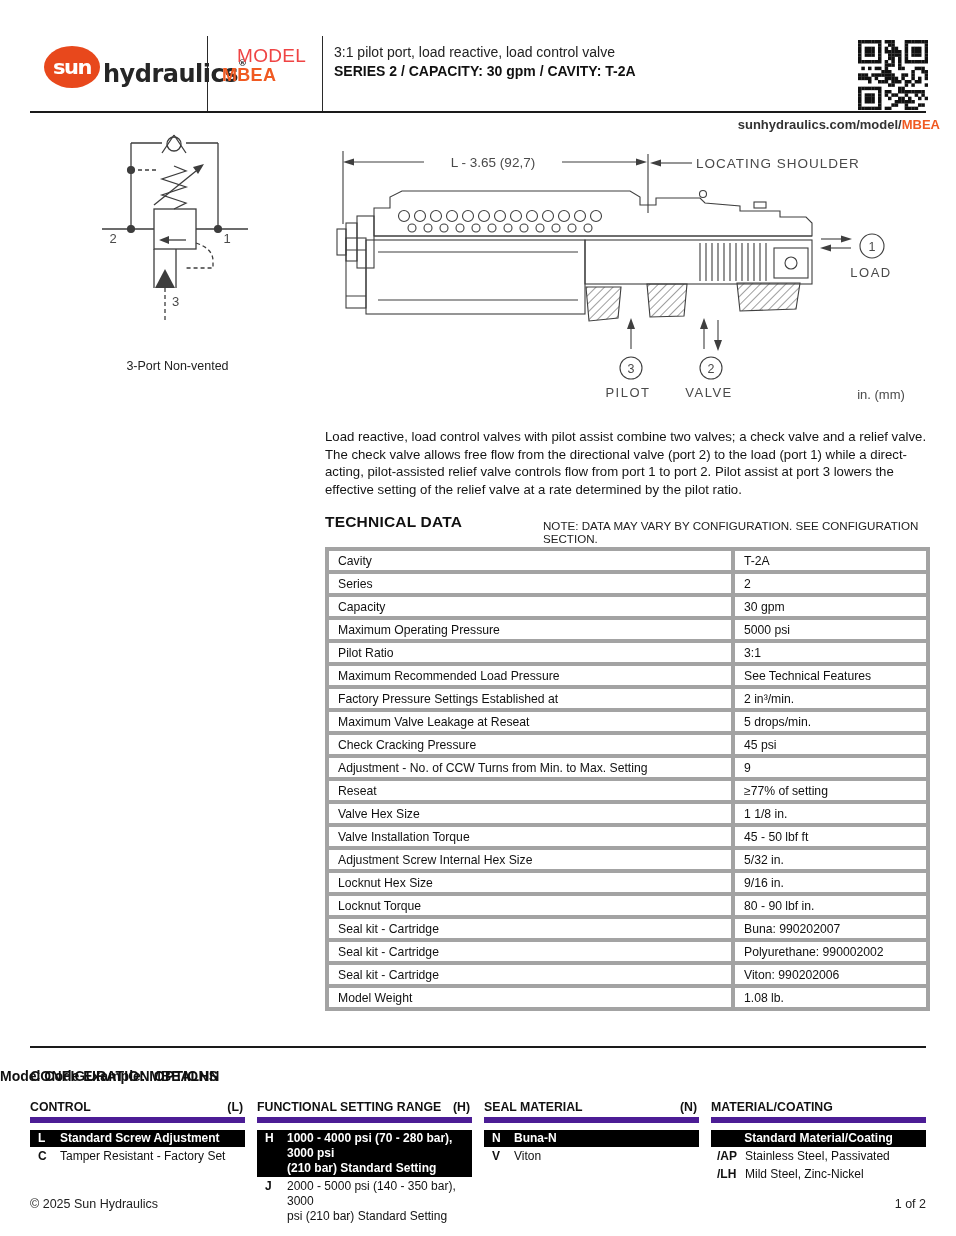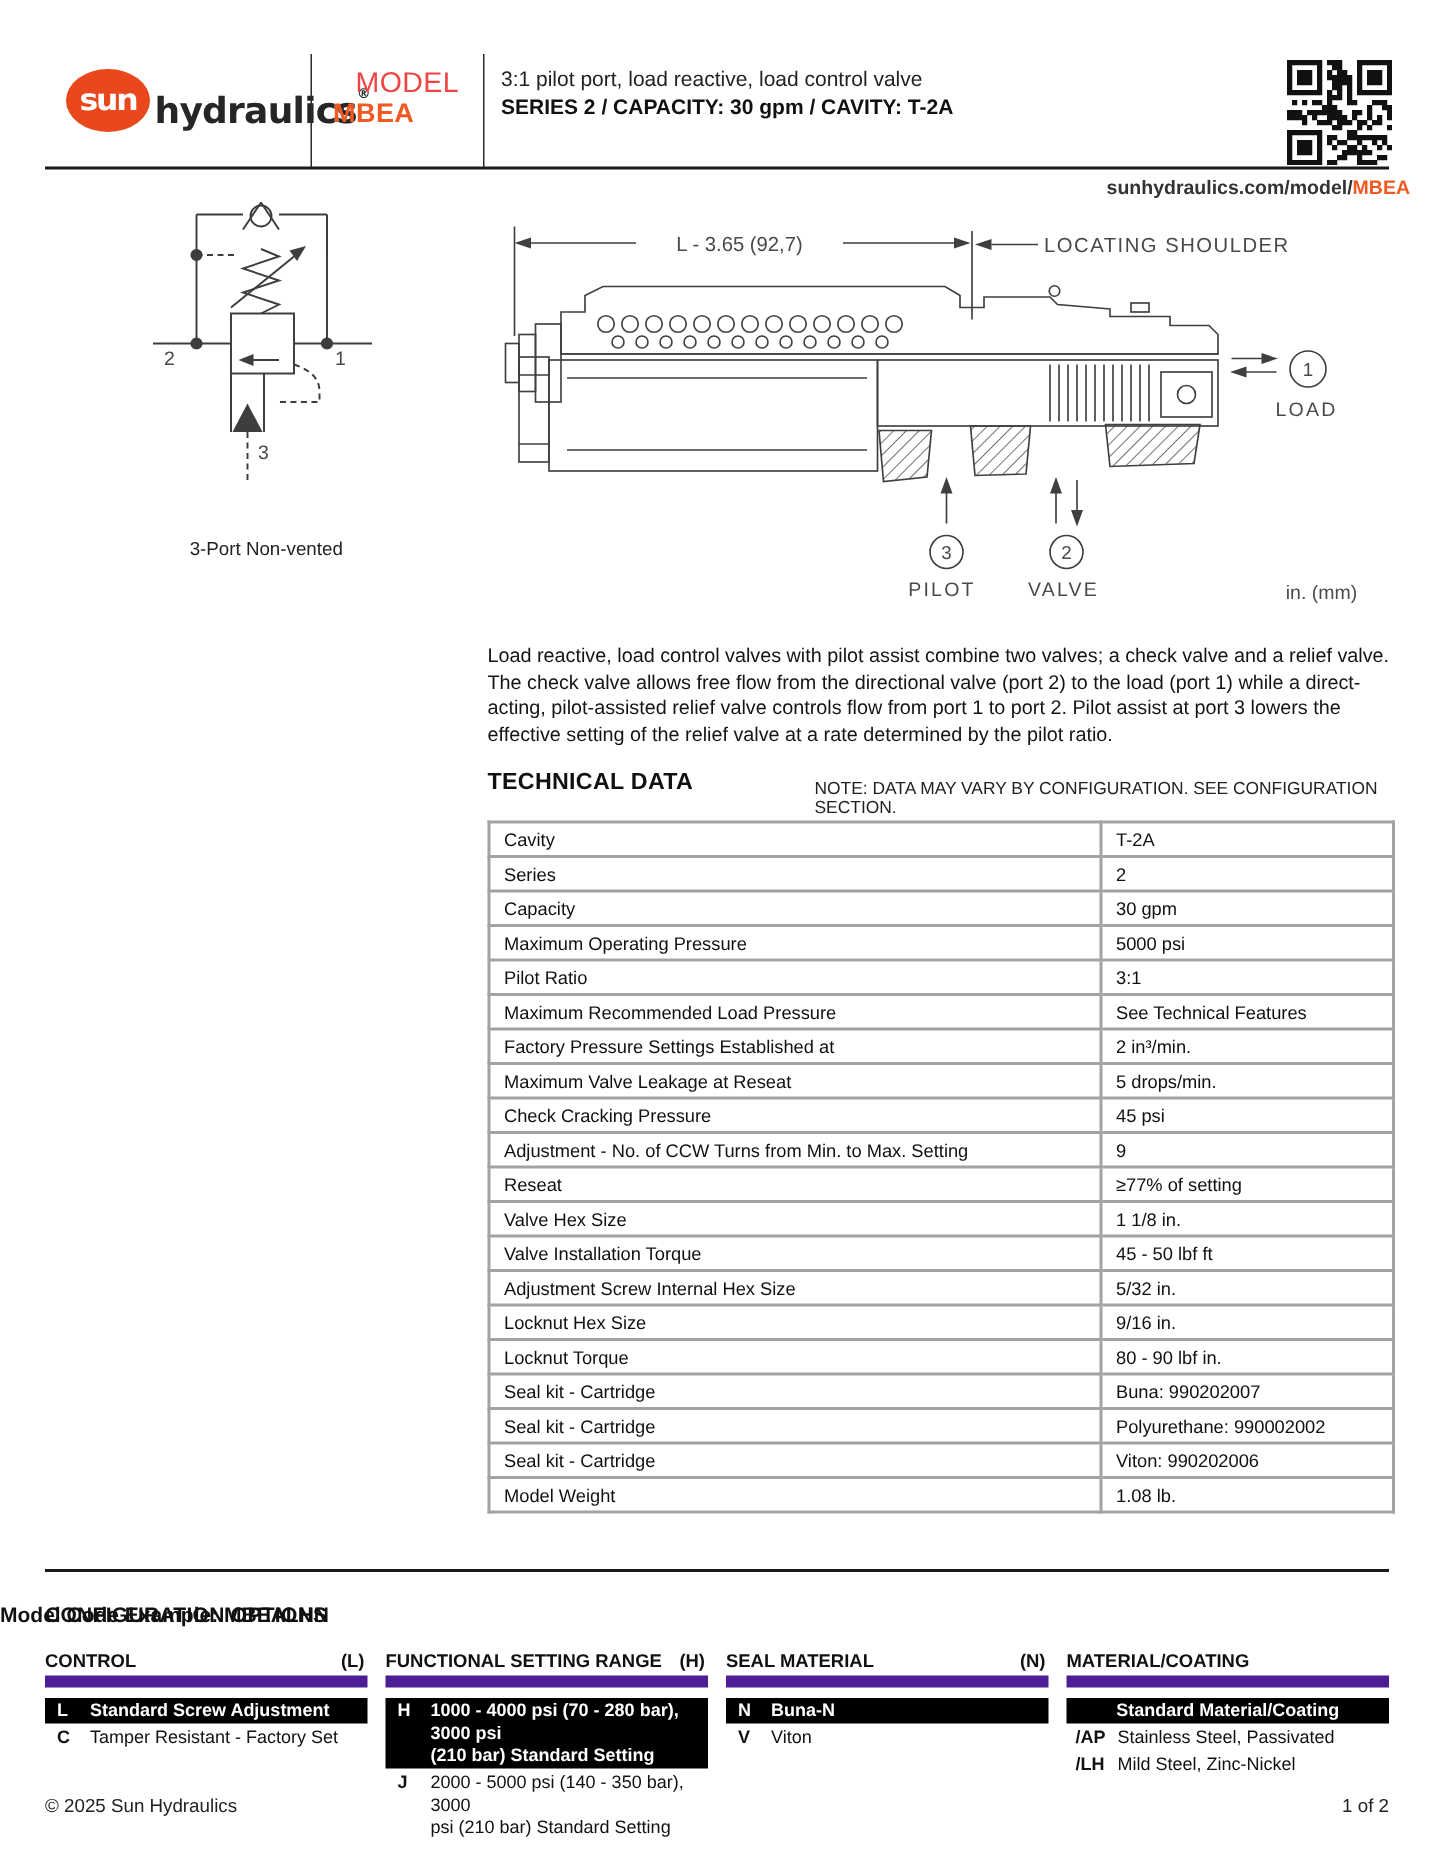--- a/index.html
+++ b/index.html
@@ -26,28 +26,28 @@
   .sitelink .lk-model{color:#F05A22;}
   
   svg text{font-family:"Liberation Sans","DejaVu Sans",sans-serif;fill:#4a4a4a;}
   .symcap{left:100px;top:329px;width:155px;text-align:center;font-size:12.5px;color:#222;margin-top:30px;}
   
   .descr{left:325px;top:428px;width:614px;font-size:13.2px;line-height:17.6px;color:#141414;}
   .td-head{left:325px;top:513px;font-size:15.5px;font-weight:bold;color:#111;letter-spacing:.2px;}
   .td-note{left:543px;top:519px;font-size:11.6px;color:#222;}
   
   table.tech{left:325px;top:547px;width:605px;border-collapse:collapse;font-size:12.2px;color:#111;}
-  table.tech td{border:2px solid #a3a3a3;height:23px;padding:0 0 0 9px;vertical-align:middle;}
+  table.tech td{border:4px solid #a3a3a3;height:23px;padding:0 0 0 9px;vertical-align:middle;}
   table.tech td.val{width:195px;}
   
   .hrule2{left:30px;width:896px;height:2px;background:#1a1a1a;top:1046px;}
   .cfg-head{left:30px;top:1068px;font-size:14px;font-weight:bold;letter-spacing:.2px;color:#111;}
   .cfg-example{left:0;top:1068px;width:956px;text-align:left;font-size:14px;font-weight:bold;color:#111;}
   .cfg-grid{left:30px;top:1100px;width:896px;display:grid;grid-template-columns:repeat(4,215px);column-gap:12px;}
-  .col-head{display:flex;justify-content:space-between;border-bottom:8px solid #4c1d95;padding:0 2px 3px 0;font-weight:bold;font-size:12.3px;color:#111;}
+  .col-head{display:flex;justify-content:space-between;border-bottom:6px solid #4c1d95;padding:0 2px 3px 0;font-weight:bold;font-size:12.3px;color:#111;}
   .opts{margin-top:7px;}
   .opt{position:relative;padding:1px 4px 1px 30px;min-height:16px;font-size:12px;line-height:15px;margin-bottom:1px;white-space:pre-line;color:#111;}
   .opt .code{position:absolute;left:8px;top:1px;font-weight:bold;white-space:nowrap;}
   .opt.hl{background:#000;color:#fff;font-weight:bold;}
   .opt.center{text-align:center;padding-left:4px;}
   .opt.wide-code{padding-left:34px;}
   .opt.wide-code .code{left:6px;}
   
   .foot-l{left:30px;top:1197px;font-size:12.5px;color:#222;}
   .foot-r{right:30px;top:1197px;font-size:12.5px;color:#222;}

